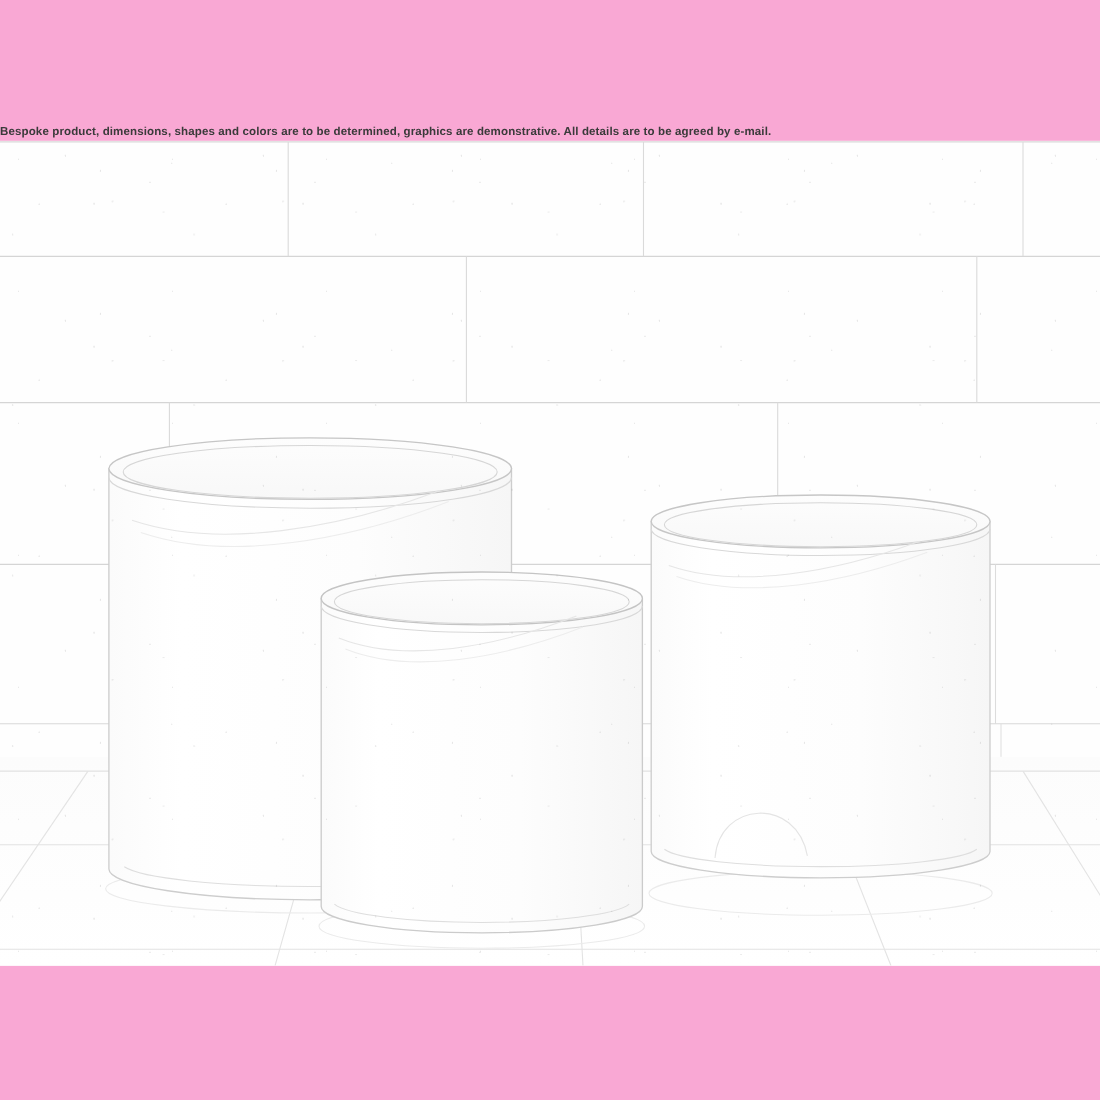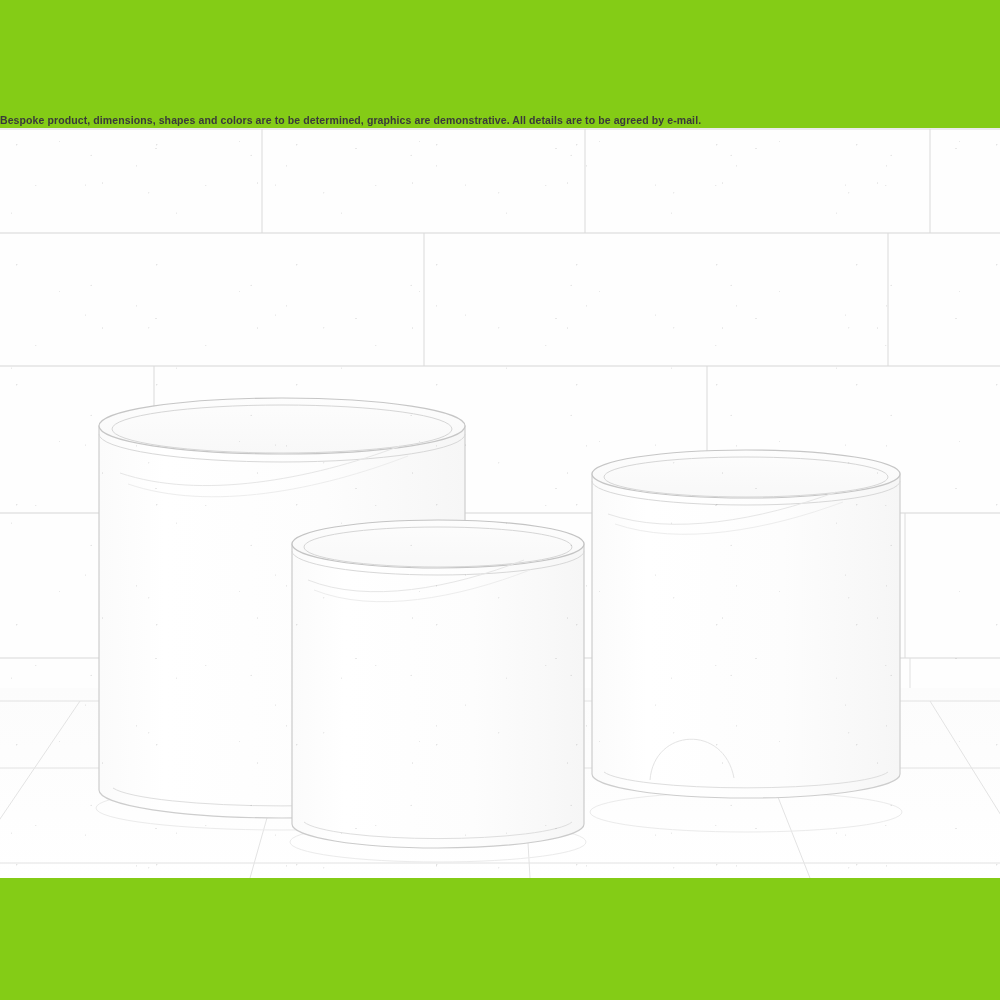--- a/index.html
+++ b/index.html
@@ -11,21 +11,21 @@
     width: 1000px;
     height: 1000px;
     font-family: "Liberation Sans", sans-serif;
     overflow: hidden;
   }
 
   #page {
     position: relative;
     width: 1000px;
     height: 1000px;
-    background: #84cc16;
+    background: #f9a8d4;
   }
 
   
   .disclaimer {
     position: absolute;
     left: 0px;
     top: 114px;
     width: 1000px;
     font-size: 10.5px;
     font-weight: bold;

